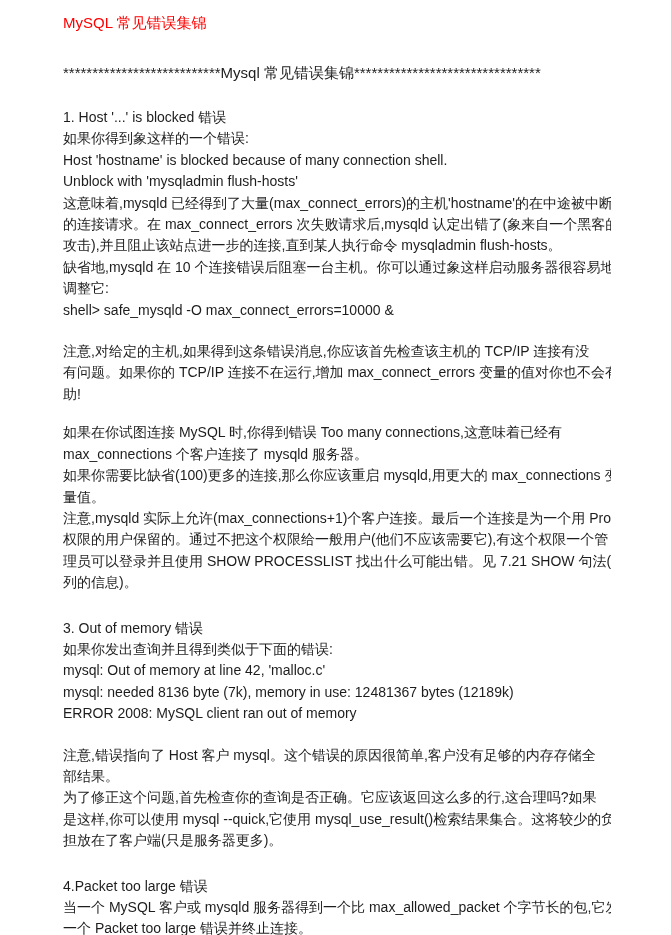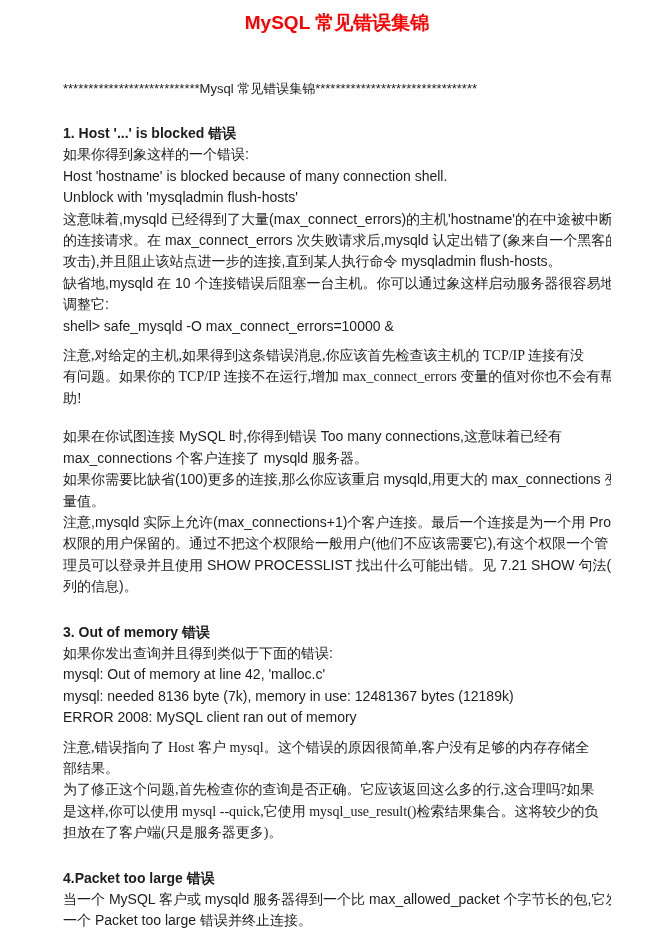--- a/index.html
+++ b/index.html
@@ -16,51 +16,49 @@
   .page {
     box-sizing: border-box;
     width: 671px;
     height: 935px;
     padding: 12px 60px 0 63px;
     overflow: hidden;
     background: #ffffff;
   }
   .doc-title {
     margin: 0;
-    font-size: 19px;
-    font-weight: 700;
+    font-size: 15px;
+    font-weight: 400;
     line-height: 22px;
-    text-align: center;
     color: #ff0000;
   }
   .banner {
-    margin-top: 44px;
-    font-size: 13px;
+    margin-top: 28px;
+    font-size: 15px;
     line-height: 21px;
     color: #1d1d1d;
     white-space: nowrap;
     overflow: hidden;
   }
   .doc-section {
     margin-top: 17px;
   }
   .line {
     font-size: 14px;
     line-height: 21.4px;
     color: #1d1d1d;
     white-space: nowrap;
     overflow: hidden;
   }
   .heading {
-    font-weight: 700;
+    font-weight: 400;
     margin-top: 24px;
   }
   .block + .block {
-    margin-top: 8px;
-    font-family: Liberation Serif, serif;
+    margin-top: 20px;
   }
 </style>
 </head>
 <body>
 
 <div class="page">
   <h1 class="doc-title" style="color: rgb(255, 0, 0);">MySQL 常见错误集锦</h1>
   <div class="banner">***************************Mysql 常见错误集锦********************************</div>
   <div id="sections">
       <section class="doc-section">

